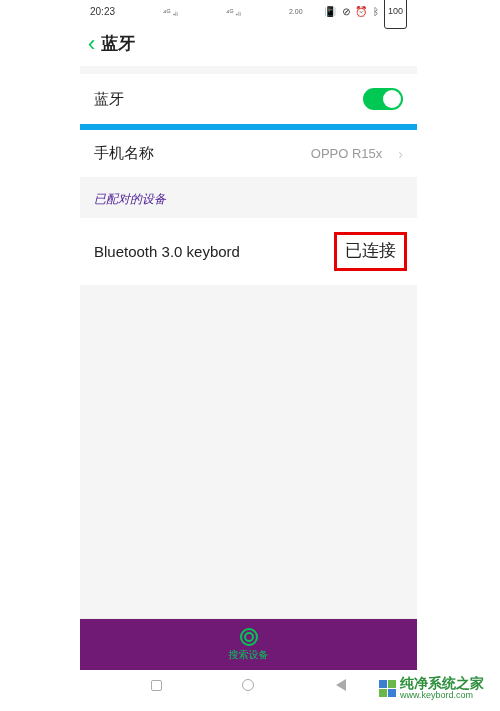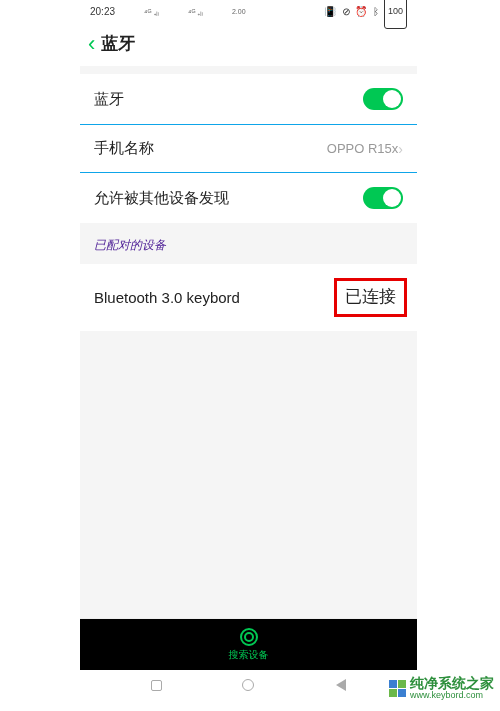--- a/index.html
+++ b/index.html
@@ -1,47 +1,47 @@
 <!DOCTYPE html>
 <html><head>
   <meta charset="utf-8">
   <style>
     * { margin: 0; padding: 0; box-sizing: border-box; font-family: -apple-system, "PingFang SC", "Helvetica Neue", sans-serif; }
     body { background: #fff; width: 500px; height: 711px; overflow: hidden; position: relative; }
     .phone-area { position: absolute; left: 80px; top: 0; width: 337px; height: 700px; background: #fff; }
     .status-bar { height: 22px; display: flex; align-items: center; justify-content: space-between; padding: 0 10px; font-size: 10px; color: #333; }
-    .status-left { display: flex; align-items: center; gap: 1px; text-align: right; }
+    .status-left { display: flex; align-items: center; gap: 20px; text-align: right; }
     .status-right { display: flex; align-items: center; gap: 5px; }
     .battery-box { display: inline-flex; align-items: center; border: 1px solid #333; border-radius: 3px; padding: 12px 3px; font-size: 9px; }
     .header { height: 44px; display: flex; align-items: center; padding: 0 8px; border-bottom: 1px solid transparent; }
     .back-chevron { color: #00c853; font-size: 22px; font-weight: 300; margin-right: 6px; }
     .header-title { font-size: 17px; font-weight: 600; color: #222; }
     .content { background: #f5f5f5; height: calc(700px - 22px - 44px - 52px - 30px); overflow: auto; }
     .group { background: #fff; margin-top: 8px; }
     .group:first-child { margin-top: 8px; }
     .row { display: flex; align-items: center; justify-content: space-between; padding: 14px 14px; font-size: 15px; color: #222; background: #fff; }
-    .row + .row { border-top: 1px solid #0ea5e9; }
-    .row-value { display: flex; align-items: center; color: #999; font-size: 13px; gap: 0; }
+    .row + .row { border-top: 6px solid #0ea5e9; }
+    .row-value { display: flex; align-items: center; color: #999; font-size: 13px; gap: 16px; }
     .toggle { width: 40px; height: 22px; border-radius: 11px; background: #00c853; position: relative; }
     .toggle::after { content: ""; position: absolute; right: 2px; top: 2px; width: 18px; height: 18px; background: #fff; border-radius: 50%; }
     .section-label { padding: 14px 14px 10px; font-size: 12px; color: #4c1d95; background: #f5f5f5; font-style: italic; }
     .device-row { display: flex; align-items: center; justify-content: space-between; padding: 14px 12px 14px 14px; background: #fff; font-size: 15px; }
     .device-name { color: #222; }
     .connected-badge { border: 3px solid #e60000; padding: 4px 8px 6px; font-size: 17px; color: #222; margin-right: -2px; }
     .filler { height: 320px; background: #f5f5f5; }
-    .bottom-action { height: 52px; display: flex; flex-direction: column; align-items: center; justify-content: center; background: #000000; gap: 2px; border-top: 1px solid #eee; }
+    .bottom-action { height: 52px; display: flex; flex-direction: column; align-items: center; justify-content: center; background: #701a75; gap: 2px; border-top: 1px solid #eee; }
     .search-icon { width: 18px; height: 18px; border: 2px solid #00c853; border-radius: 50%; position: relative; display: flex; align-items: center; justify-content: center; }
     .search-icon::after { content: ""; width: 6px; height: 6px; border: 2px solid #00c853; border-radius: 50%; }
     .search-label { font-size: 10px; color: #00c853; }
     .nav-bar { height: 30px; display: flex; align-items: center; justify-content: space-around; padding: 0 30px; background: #fff; }
     .nav-btn { width: 14px; height: 14px; display: flex; align-items: center; justify-content: center; }
     .nav-square { width: 11px; height: 11px; border: 1.5px solid #aaa; border-radius: 2px; }
     .nav-circle { width: 12px; height: 12px; border: 1.5px solid #aaa; border-radius: 50%; }
     .nav-triangle { width: 0; height: 0; border-top: 6px solid transparent; border-bottom: 6px solid transparent; border-right: 10px solid #aaa; }
-    .watermark { position: absolute; right: 6px; bottom: 10px; display: flex; align-items: center; gap: 4px; }
+    .watermark { position: absolute; right: 16px; bottom: 10px; display: flex; align-items: center; gap: 4px; }
     .wm-logo { display: grid; grid-template-columns: 8px 8px; grid-template-rows: 8px 8px; gap: 1px; }
     .wm-sq { width: 8px; height: 8px; }
     .wm-text { display: flex; flex-direction: column; line-height: 1.1; }
     .wm-cn { font-size: 14px; font-weight: 700; color: #2d8f3c; letter-spacing: 0; }
     .wm-url { font-size: 9px; color: #2d8f3c; }
     .chevron-right { color: #ccc; font-size: 14px; }
     .signal { font-size: 8px; color: #666; margin-left: 28px; }
   </style>
 </head>
 <body>
@@ -74,24 +74,20 @@
         <span>蓝牙</span>
         <div class="toggle"></div>
       </div>
       <div class="row">
         <span>手机名称</span>
         <span class="row-value">
           <span>OPPO R15x</span>
           <span class="chevron-right">›</span>
         </span>
       </div>
-      <div class="row">
-        <span>允许被其他设备发现</span>
-        <div class="toggle"></div>
-      </div>
     </div>
 
     <div class="section-label">已配对的设备</div>
 
     <div class="device-row">
       <span class="device-name">Bluetooth 3.0 keybord</span>
       <span class="connected-badge">已连接</span>
     </div>
 
     <div class="filler"></div>

